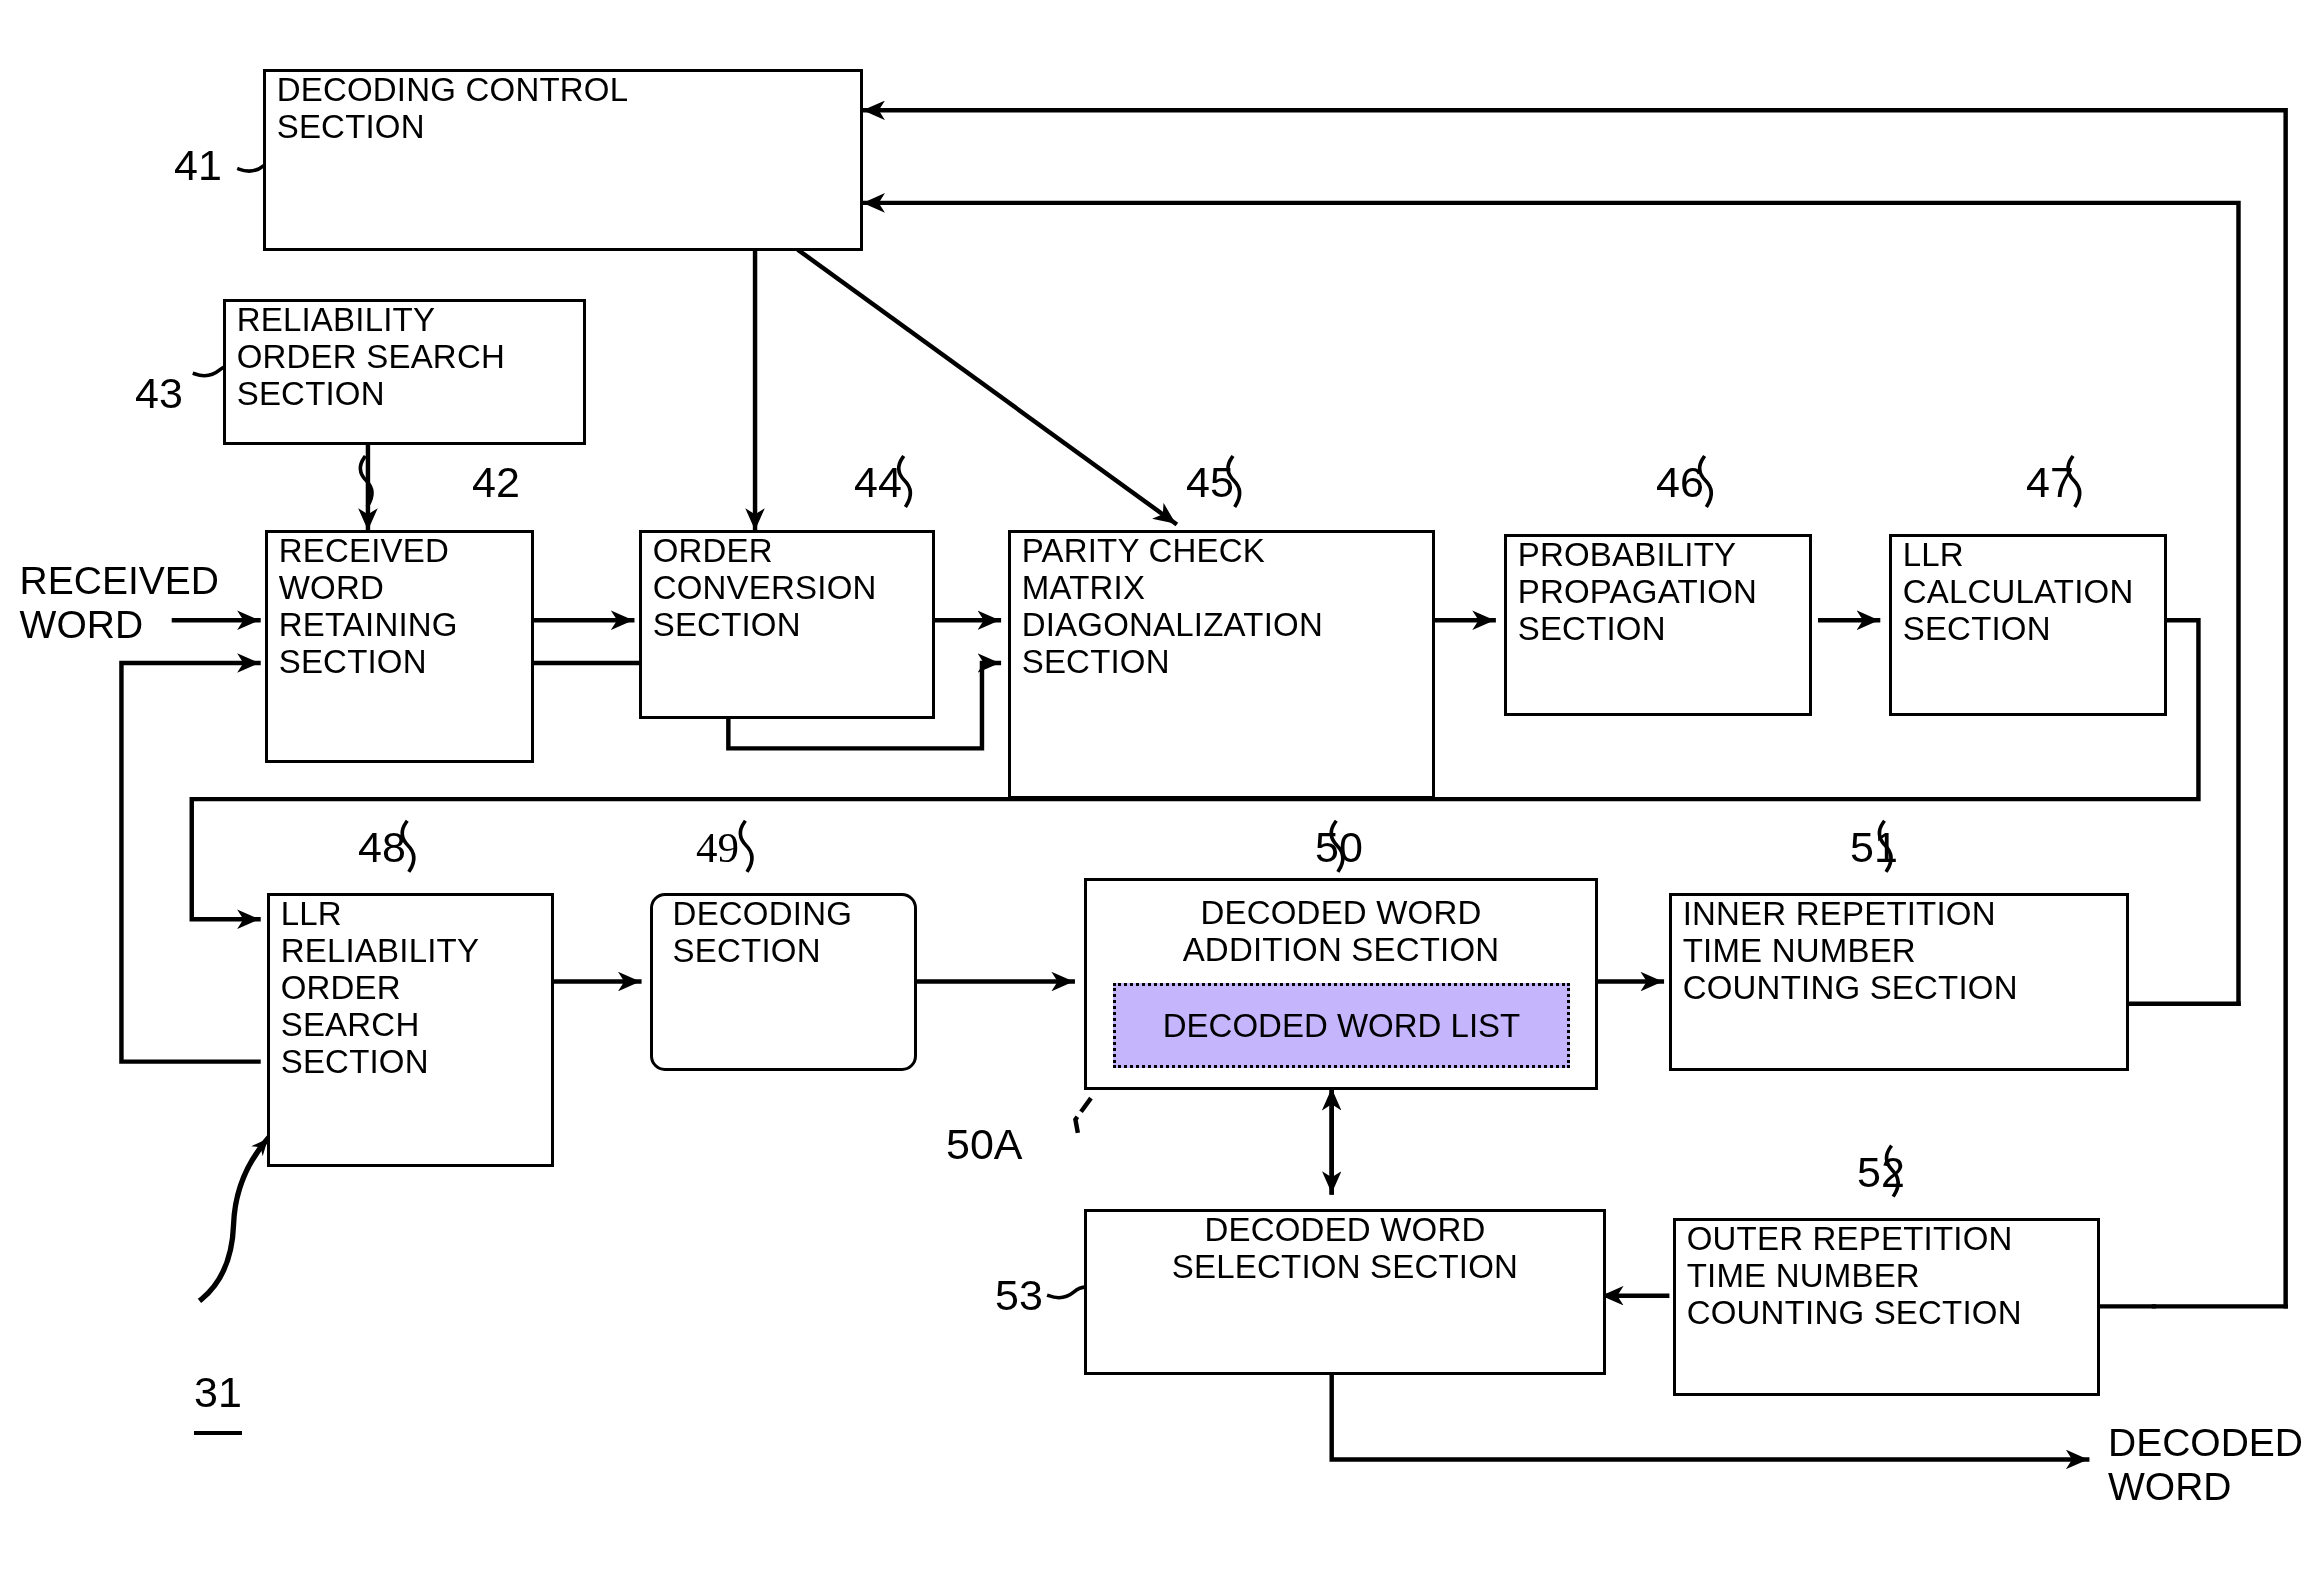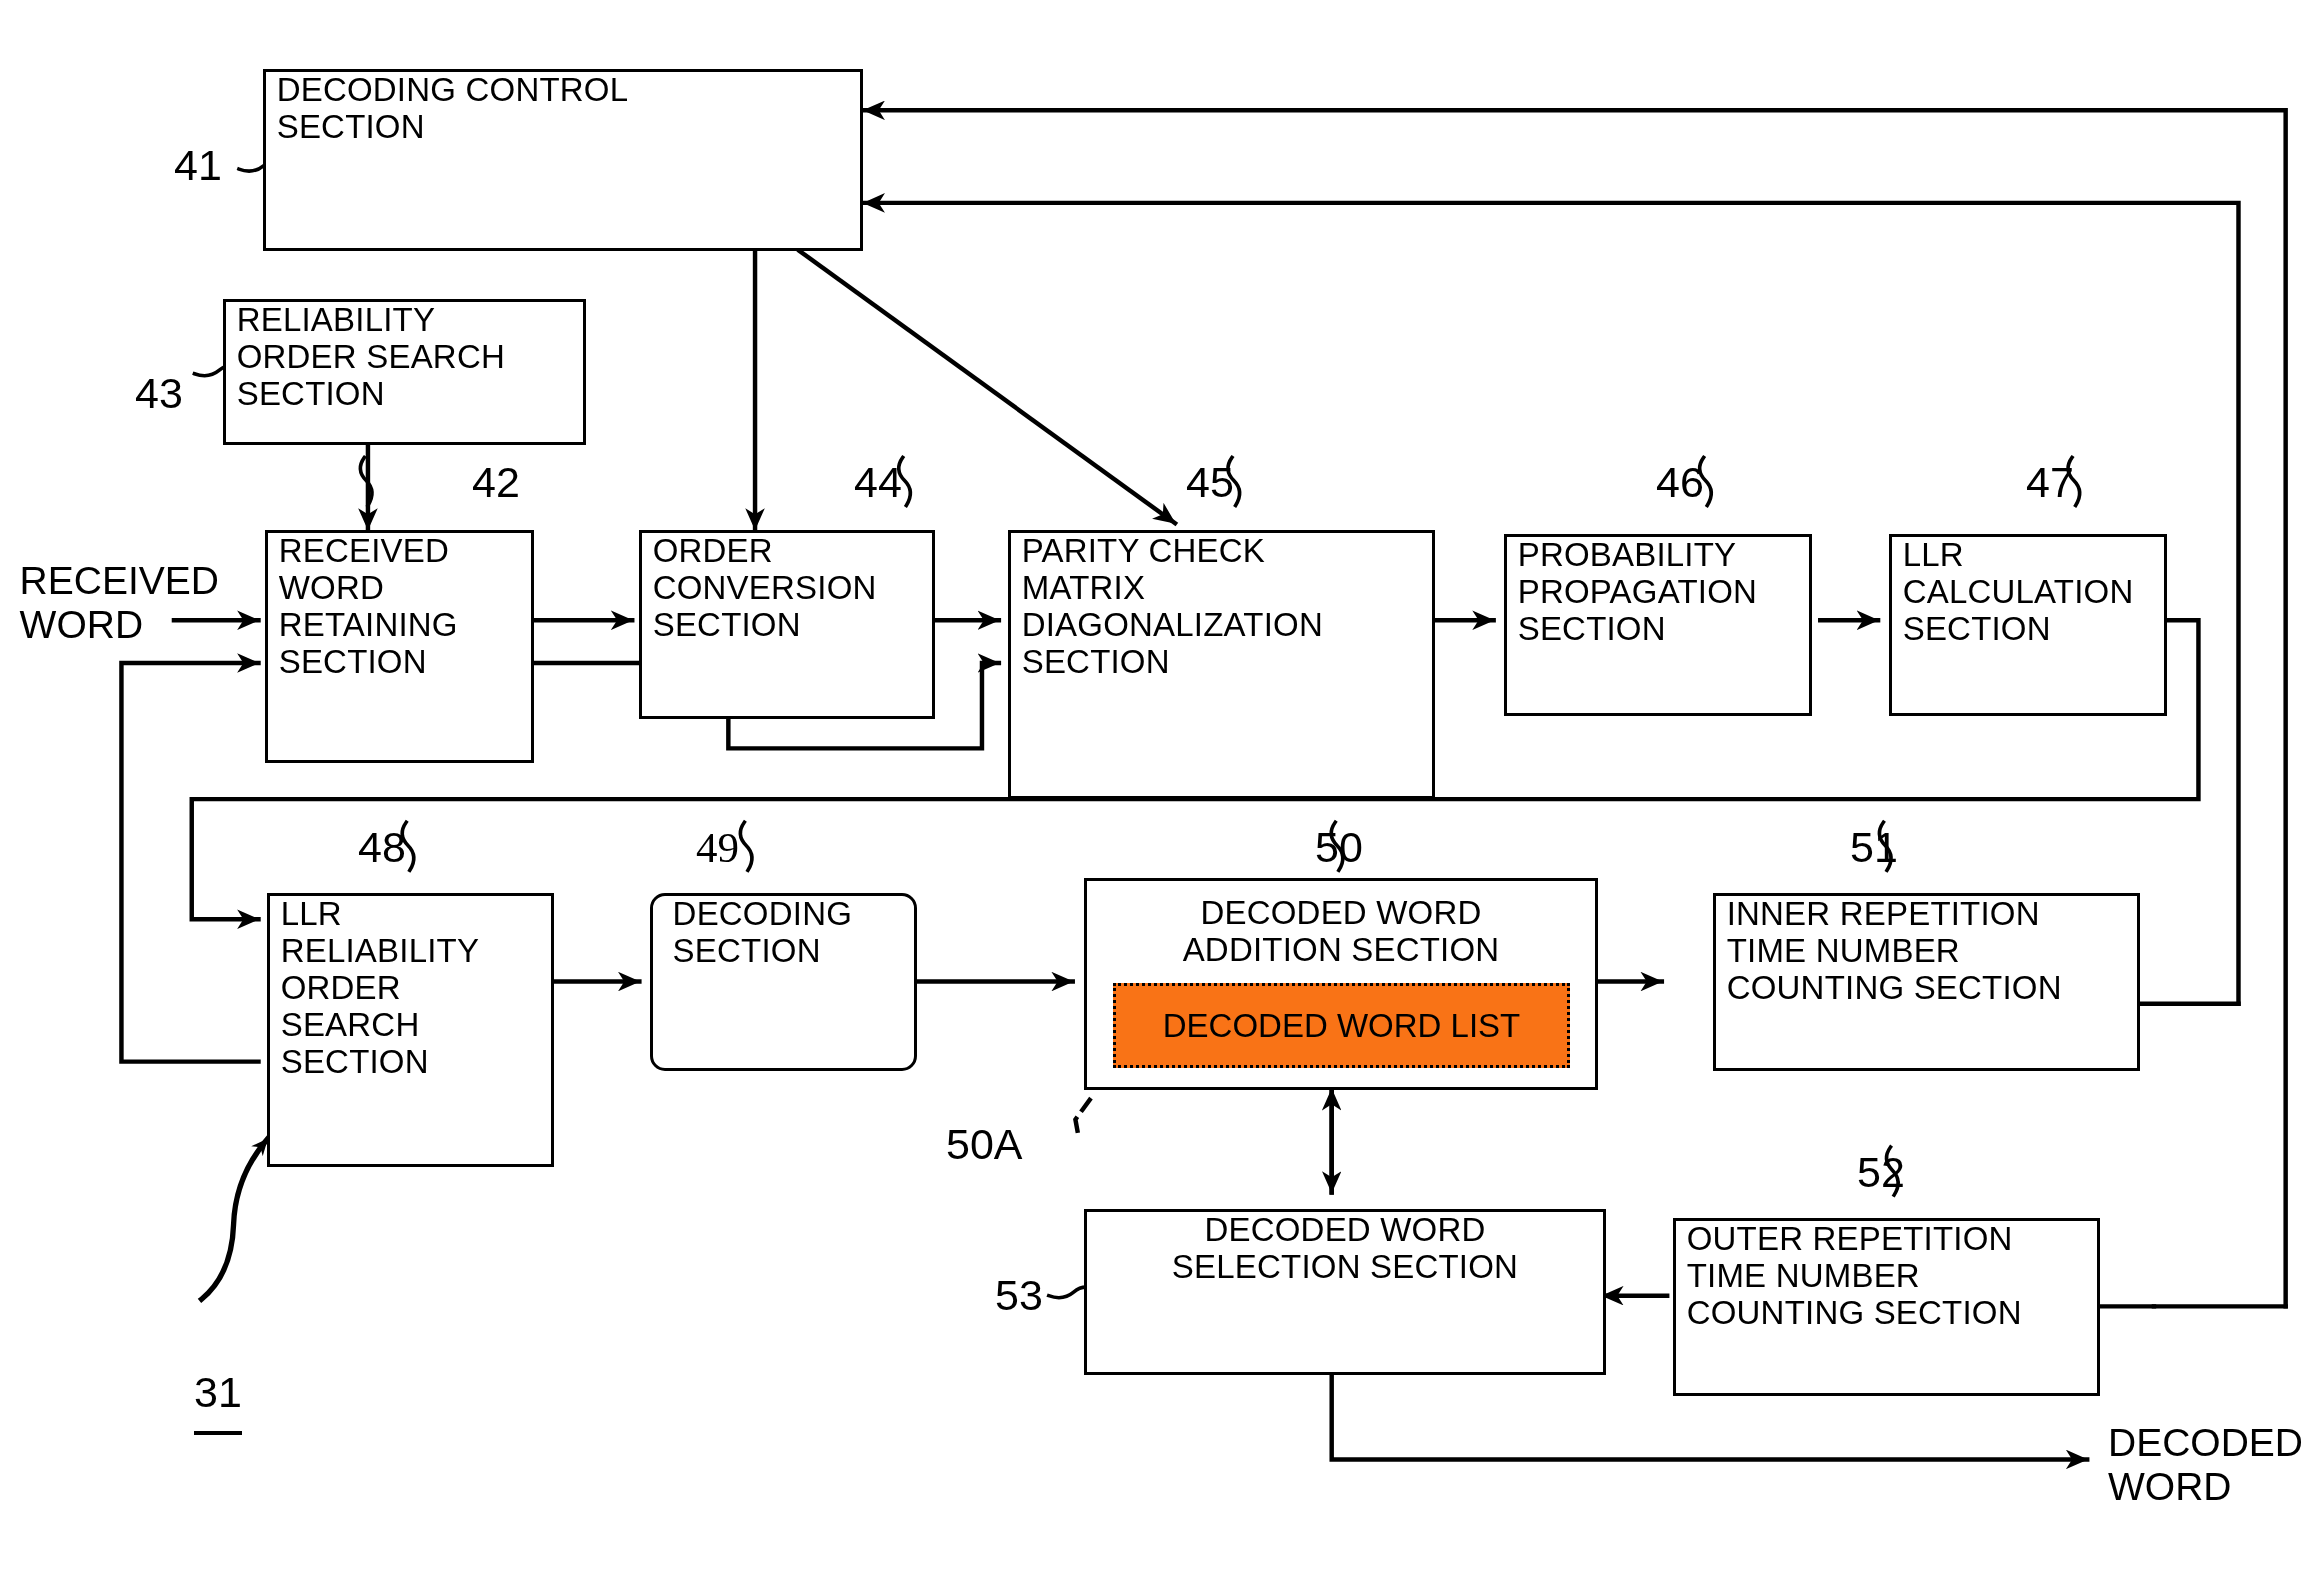--- a/index.html
+++ b/index.html
@@ -5,21 +5,21 @@
   html,body{margin:0;padding:0;background:#fff;}
   body{font-family:"Liberation Sans", sans-serif;}
   #stage{position:relative;width:2319px;height:1584px;background:#fff;overflow:hidden;}
   #wires{position:absolute;left:0;top:0;width:2319px;height:1584px;}
   .box{position:absolute;border:3.6px solid #000;background:#fff;box-sizing:border-box;
        display:flex;flex-direction:column;justify-content:flex-start;}
   .box .txt{font-size:33px;line-height:1.12;color:#000;padding:0 10.7px;letter-spacing:0.2px;white-space:pre-line;}
   .box.ctr .txt{text-align:center;}
   .lbl{position:absolute;font-size:39px;color:#000;white-space:pre-line;line-height:1.12;}
   .ref{position:absolute;font-size:43px;color:#000;}
-  .dashbox{position:absolute;border:3.6px dotted #000;background:#f97316;box-sizing:border-box;
+  .dashbox{position:absolute;border:3.6px dotted #000;background:#c4b5fd;box-sizing:border-box;
            display:flex;align-items:center;justify-content:center;}
   .dashbox .txt{font-size:33px;color:#000;}
   .figno{position:absolute;font-size:43px;color:#000;border-bottom:4.5px solid #000;padding-bottom:14px;}
 </style>
 </head>
 <body>
 
 <div id="stage">
 
   <svg id="wires" viewBox="0 0 2605 1780" xmlns="http://www.w3.org/2000/svg">
@@ -164,21 +164,21 @@
   <div class="box ctr" style="left:1084px;top:878px;width:514px;height:212px;justify-content:flex-start;padding-top:14.2px;">
     <div class="txt">DECODED WORD
 ADDITION SECTION</div>
   </div>
   <div class="dashbox" style="left:1113px;top:983px;width:457px;height:85px;">
     <div class="txt">DECODED WORD LIST</div>
   </div>
   <div class="ref" style="left:1315px;top:823px;">50</div>
   <div class="ref" style="left:946px;top:1120px;">50A</div>
 
-  <div class="box" style="left:1669px;top:893px;width:427px;height:178px;margin-left:44px;">
+  <div class="box" style="left:1669px;top:893px;width:460px;height:178px;">
     <div class="txt">INNER REPETITION
 TIME NUMBER
 COUNTING SECTION</div>
   </div>
   <div class="ref" style="left:1850px;top:823px;">51</div>
 
   <div class="box" style="left:1673px;top:1218px;width:427px;height:178px;">
     <div class="txt">OUTER REPETITION
 TIME NUMBER
 COUNTING SECTION</div>

